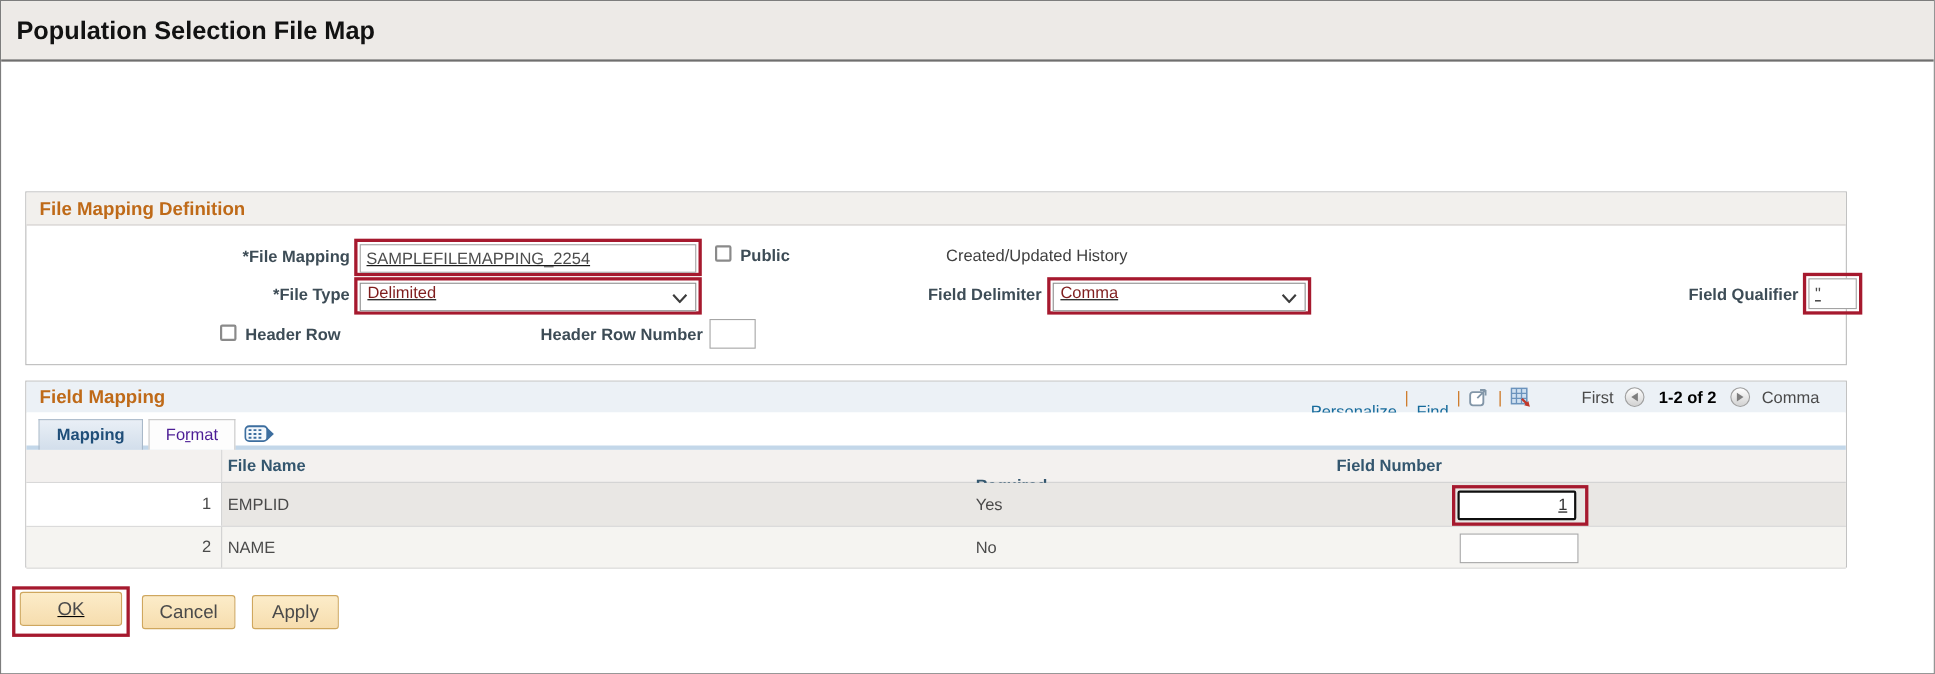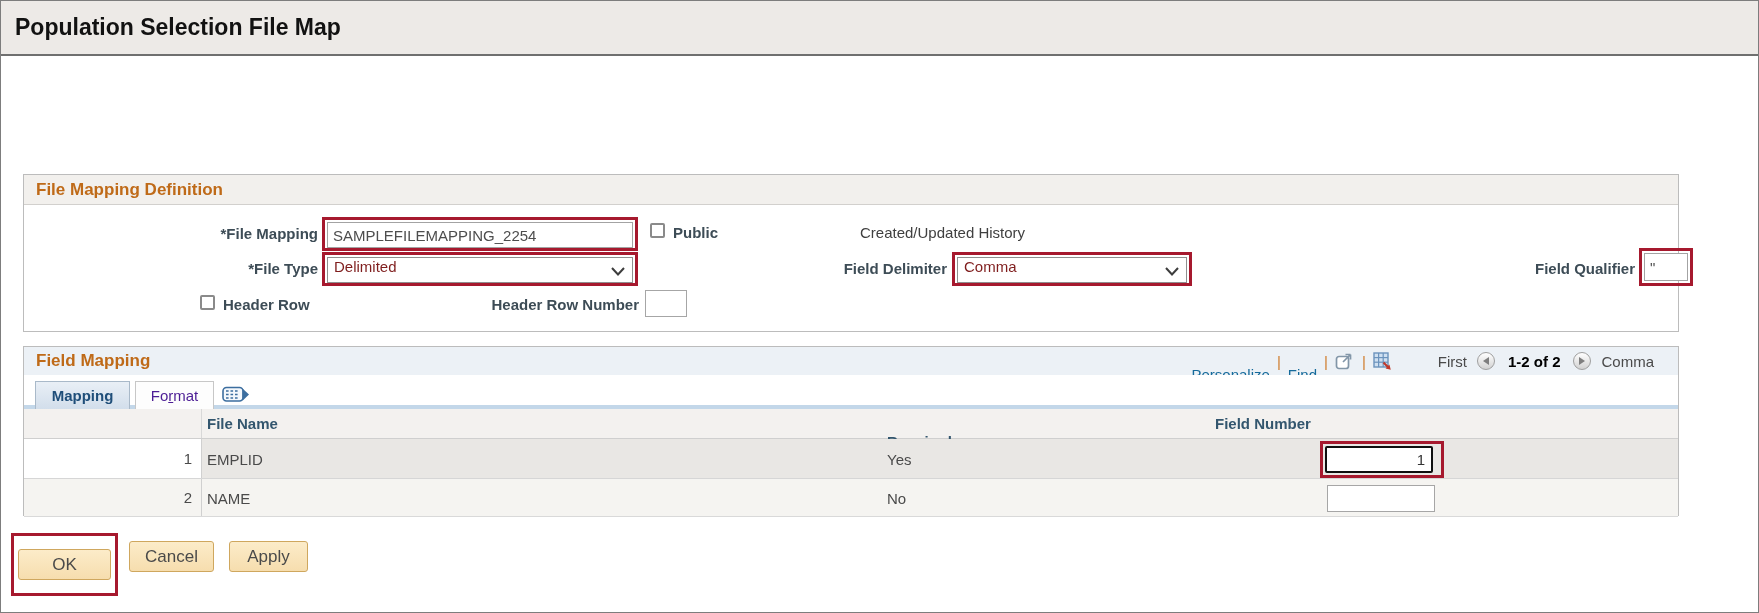--- a/index.html
+++ b/index.html
@@ -15,21 +15,21 @@
   
   .gbox { position: absolute; background: #ffffff; border: 1px solid #bcbcbc; }
   .gband { height: 30px; display: flex; align-items: center; border-bottom: 1px solid #d2d0cd; }
   .gband .heading { font-size: 17px; font-weight: 700; color: #bf6a18; padding-left: 12px; }
   .band-gray { background: #f2f0ed; }
   .band-blue { background: #ecf1f6; border-bottom: none; height: 28px; }
 
   .lbl { position: absolute; font-size: 15px; font-weight: 700; color: #3d4c56; text-align: right; white-space: nowrap; }
   .lnk { position: absolute; font-size: 15px; color: #404040; text-decoration: none; cursor: pointer; white-space: nowrap; }
 
-  .hl { position: absolute; border: 3px solid #a6192e; padding: 2px; display: flex; align-items: stretch; }
+  .hl { position: absolute; border: 3px solid #a6192e; padding: 2px; display: flex; align-items: stretch; text-decoration: underline; }
 
   .tin { width: 100%; height: 26px; border: 1px solid #a3a3a3; background: #fff;
          font: 15px "Liberation Sans", sans-serif; color: #4d4d4d; padding: 1px 5px; }
   .tin-plain { position: absolute; height: 27px; border: 1px solid #a6a6a6; background: #fff;
          font: 15px "Liberation Sans", sans-serif; color: #4d4d4d; padding: 1px 5px; }
   .sel { width: 100%; height: 26px; border: 1px solid #8f8f8f; background: #fff; position: relative;
          display: flex; align-items: flex-start; font-size: 15px; color: #7f1d1d; padding: 0 28px 0 6px; cursor: pointer; }
   .sel svg { position: absolute; right: 7px; top: 9px; }
 
   .cb { position: absolute; width: 15px; height: 15px; border: 2px solid #8a8a8a; border-radius: 2px; background: #fff; cursor: pointer; }
@@ -68,21 +68,21 @@
   .numcell-white { background: #ffffff; }
   .cell { position: absolute; font-size: 15px; color: #4a4a4a; top: 50%; transform: translateY(-50%); white-space: nowrap; }
   .fnum-input { width: 108px; height: 27px; background: #fff; font: 15px "Liberation Sans", sans-serif;
                 color: #333; text-align: right; padding: 1px 6px; }
   .fnum-focus { border: 2px solid #0f0f0f; border-radius: 2px; }
 
   
   .btn { position: absolute; height: 31px; background: linear-gradient(#fcecc9, #f6ddae);
          border: 1px solid #cfa75e; border-radius: 3px; font: 17px "Liberation Sans", sans-serif;
          color: #4a4a4a; cursor: pointer; text-align: center; }
-  .hl-ok { left: 10px; top: 532px; width: 107px; height: 63px; align-items: center; justify-content: center; }
+  .hl-ok { left: 10px; top: 532px; width: 107px; height: 46px; justify-content: center; }
   .btn-in-hl { position: static; width: 93px; height: 31px; }
 </style>
 </head>
 <body>
 
 <div class="screen">
 
   <div class="titlebar">
     <h1>Population Selection File Map</h1>
   </div>

